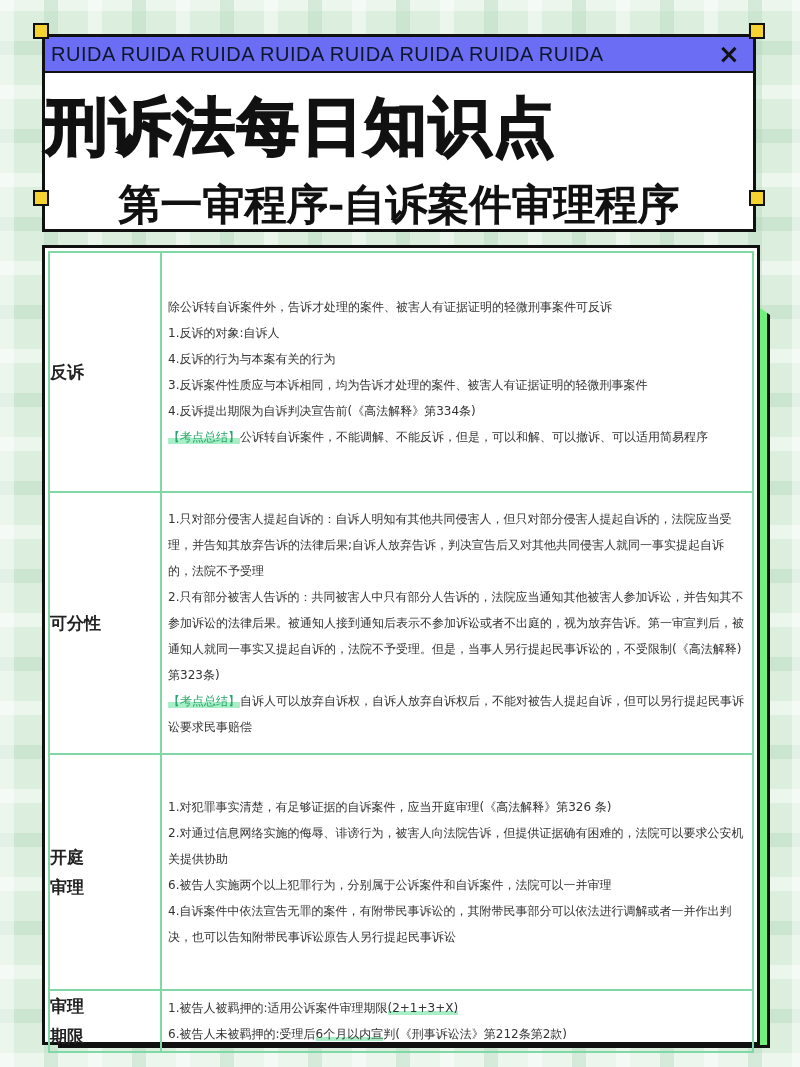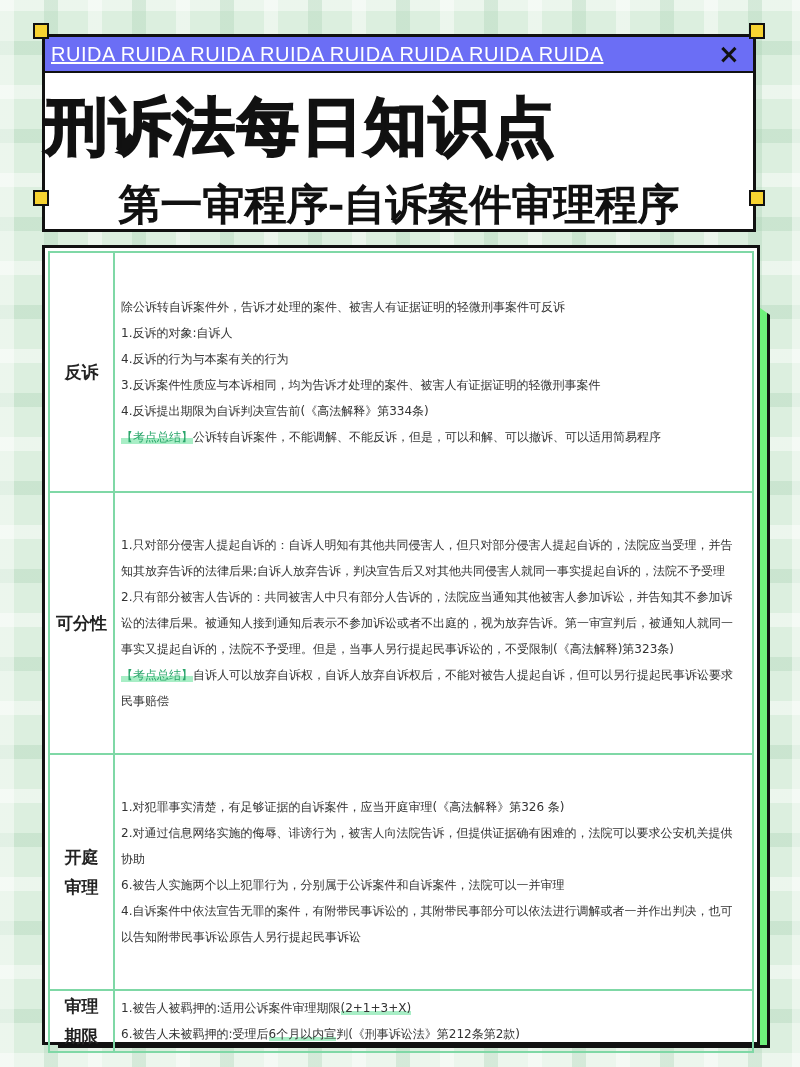--- a/index.html
+++ b/index.html
@@ -14,22 +14,22 @@
     }
     .title-card {
       position: absolute; left: 42px; top: 34px; width: 714px; height: 198px;
       background: #fff; border: 3px solid #111;
     }
     .title-bar {
       height: 36px; background: #6b6ef5; border-bottom: 2px solid #111;
       display: flex; align-items: center; padding-left: 6px; position: relative; overflow: hidden;
     }
     .title-bar .wm {
-      color: #ffffff; font-family: "Liberation Sans", sans-serif; font-size: 20px;
-      letter-spacing: 0.5px; white-space: nowrap; text-decoration: underline;
+      color: #0f172a; font-family: "Liberation Sans", sans-serif; font-size: 20px;
+      letter-spacing: 0.5px; white-space: nowrap;
     }
     .title-bar .close {
       position: absolute; right: 10px; top: 3px; width: 28px; height: 28px;
       display: flex; align-items: center; justify-content: center;
       font-family: "DejaVu Sans", sans-serif; font-size: 26px; color: #111; font-weight: bold;
     }
     .handle { position: absolute; width: 16px; height: 16px; background: #f7d331; border: 2px solid #111; }
     .main-title {
       position: absolute; left: 0; right: 12px; top: 48px; text-align: left;
       font-size: 62px; font-weight: 900; color: #111; letter-spacing: 2px;
@@ -50,21 +50,21 @@
     .table-card {
       position: absolute; left: 42px; top: 245px; width: 718px; height: 800px;
       background: #fff; border: 3px solid #111; padding: 3px;
     }
     table {
       width: 100%; border-collapse: collapse; table-layout: fixed;
       border: 2px solid #7fd8a6;
     }
     td { border: 2px solid #7fd8a6; vertical-align: middle; }
     td.label {
-      width: 65px; text-align: center; font-weight: bold; font-size: 17px; color: #222; line-height: 30px; margin-left: 20px;
+      width: 112px; text-align: left; font-weight: bold; font-size: 17px; color: #222; line-height: 30px; margin-left: 20px;
     }
     td.content {
       font-size: 12px; line-height: 26px; color: #333; padding: 2px 8px 2px 6px;
     }
     .line { display: block; }
     .hl { background: linear-gradient(transparent 55%, #a8eec6 55%); color: #2aa56a; }
     .uline { background: linear-gradient(transparent 70%, #a8eec6 70%); }
   </style>
 </head>
 <body>

